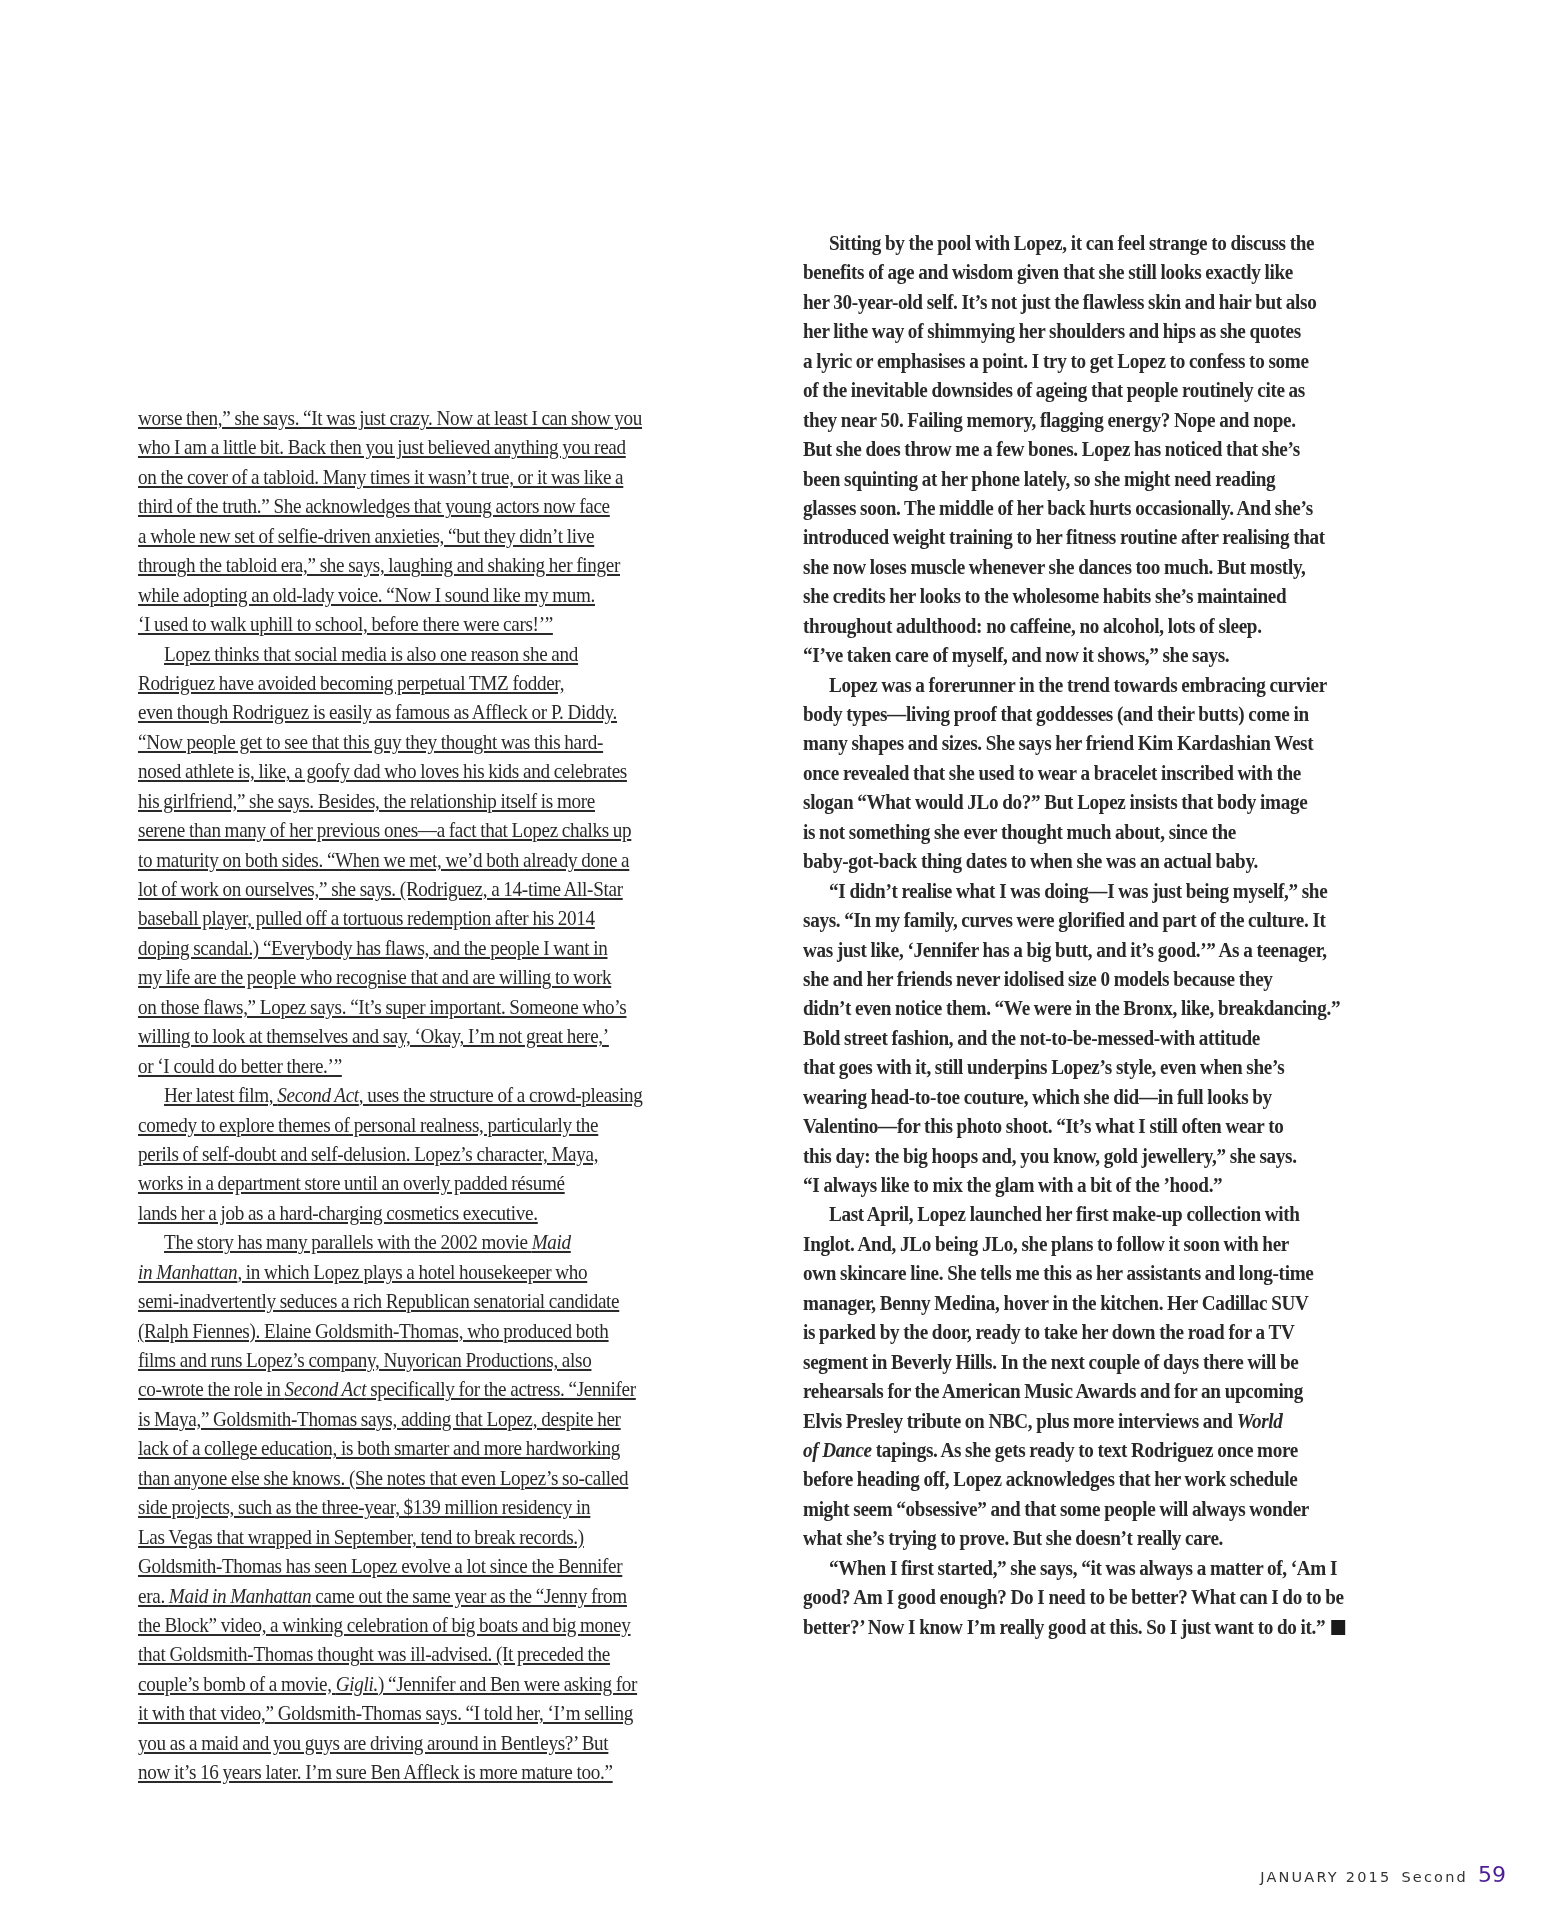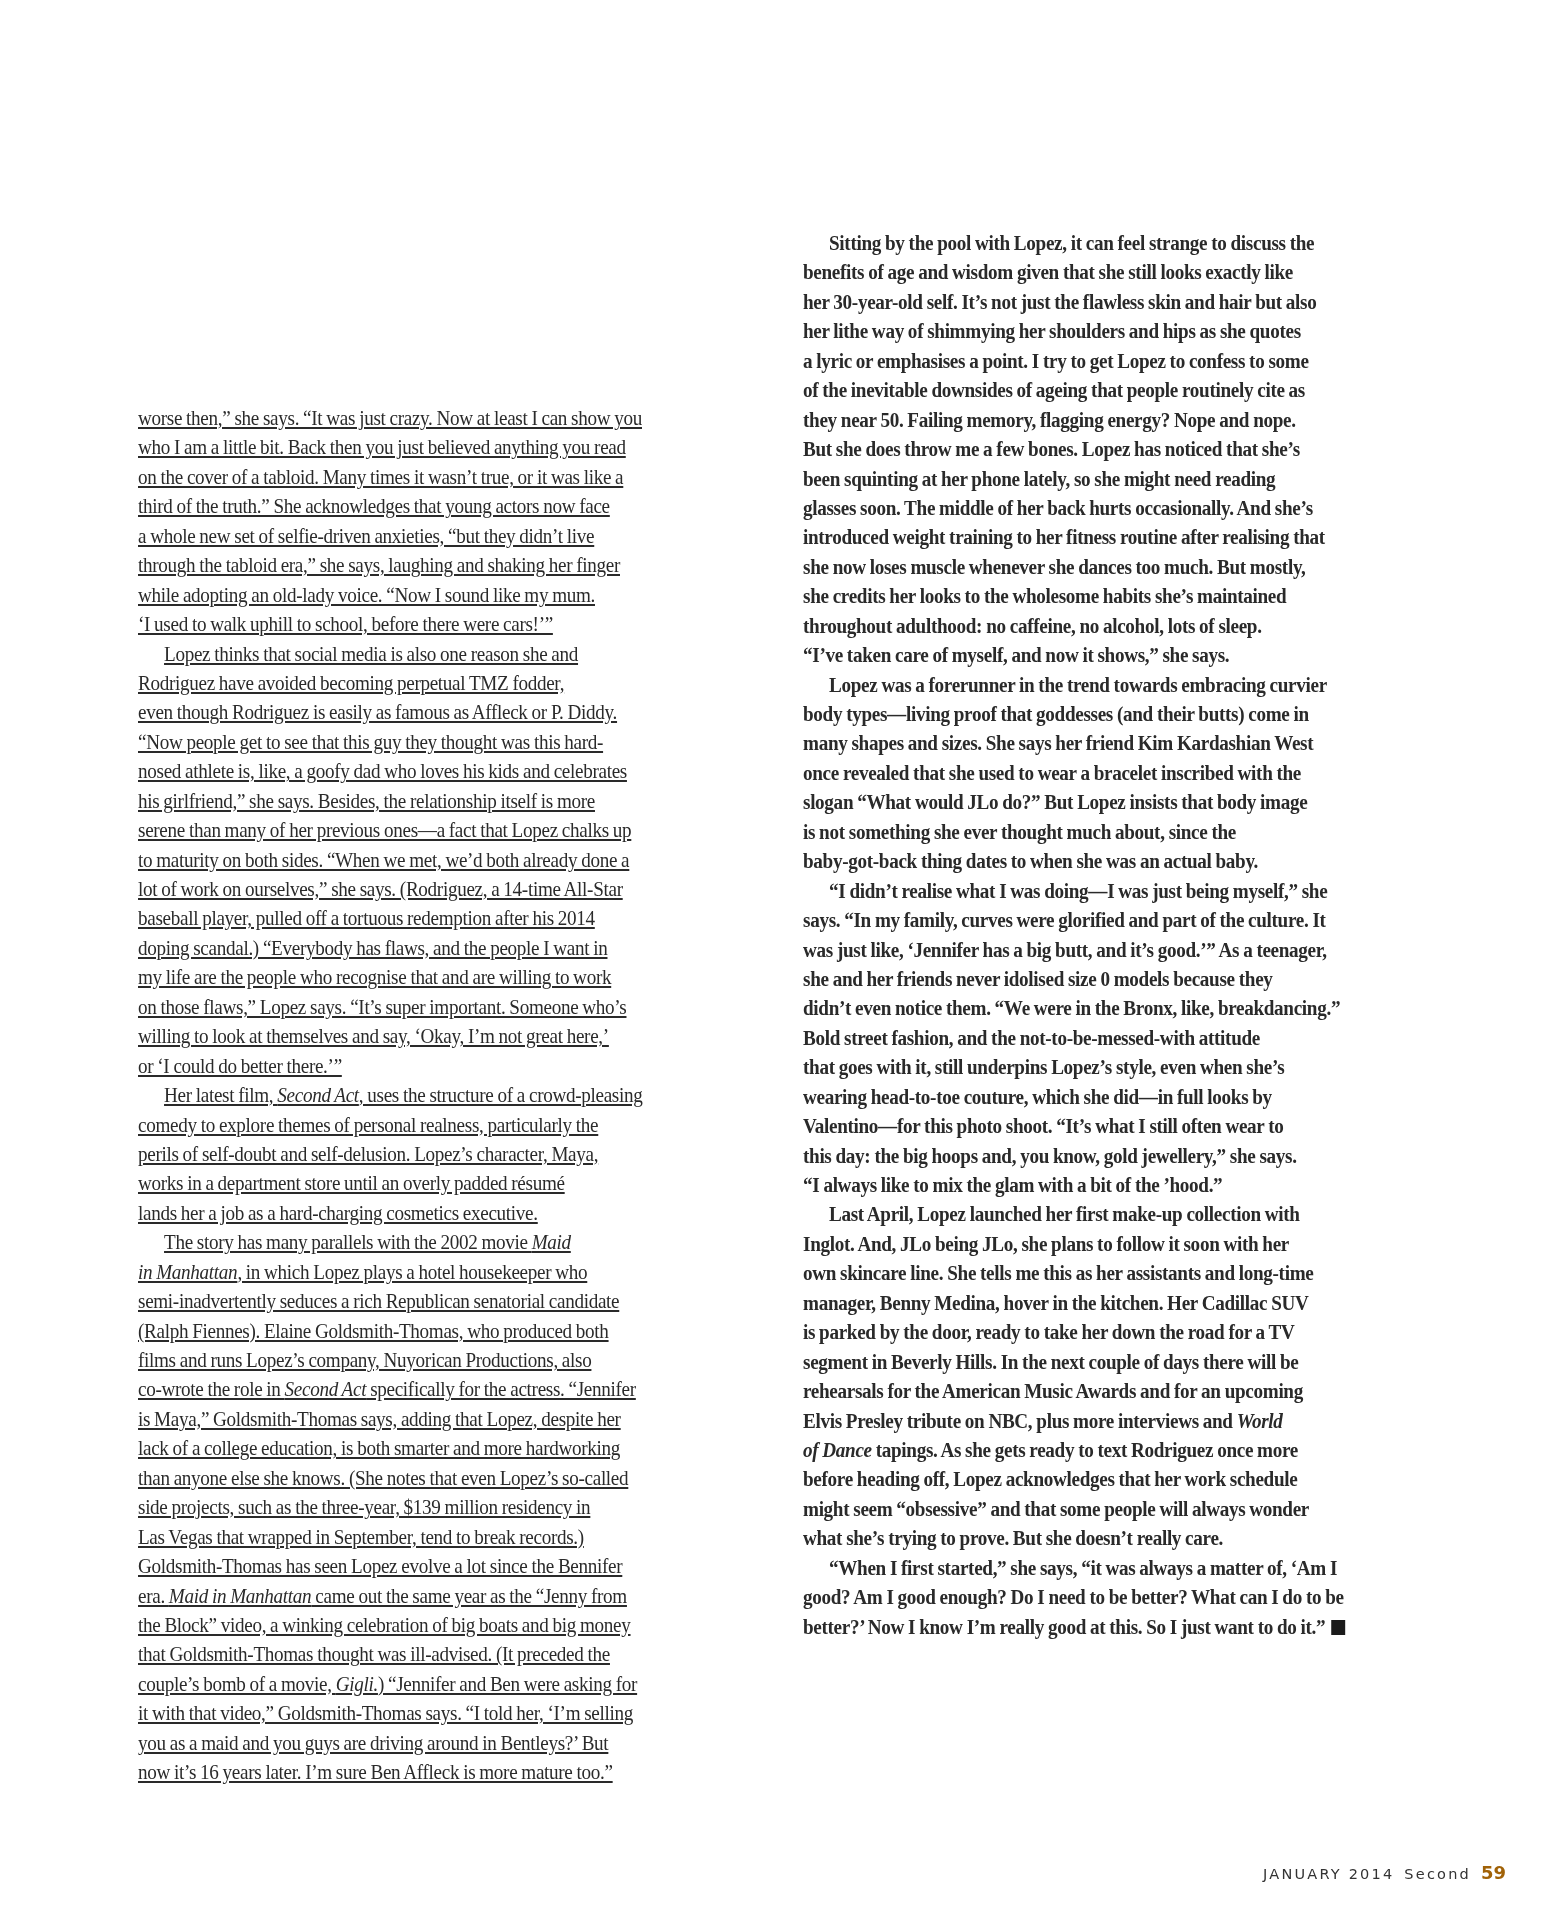--- a/index.html
+++ b/index.html
@@ -22,21 +22,21 @@
   .end-mark {
     display: inline-block; width: 15px; height: 15px; background: #1a1a1a;
     margin-left: 6px; vertical-align: -1px;
   }
   .folio {
     position: absolute; right: 46px; top: 1862px;
     font-family: "DejaVu Sans", "Liberation Sans", sans-serif;
     font-size: 14.5px; letter-spacing: 2.2px; color: #333;
     display: flex; align-items: baseline; gap: 10px;
   }
-  .folio .num { font-weight: bold; font-size: 18px; letter-spacing: 0; color: #a16207; }
+  .folio .num { font-weight: normal; font-size: 22px; letter-spacing: 0; color: #4c1d95; }
 </style>
 </head>
 <body>
 
 <div class="column col-left">
     <div class="line"><span>worse then,” she says. “It was just crazy. Now at least I can show you</span></div>
     <div class="line"><span>who I am a little bit. Back then you just believed anything you read</span></div>
     <div class="line"><span>on the cover of a tabloid. Many times it wasn’t true, or it was like a</span></div>
     <div class="line"><span>third of the truth.” She acknowledges that young actors now face</span></div>
     <div class="line"><span>a whole new set of selfie-driven anxieties, “but they didn’t live</span></div>
@@ -128,16 +128,16 @@
     <div class="line"><em>of Dance</em><span> tapings. As she gets ready to text Rodriguez once more</span></div>
     <div class="line"><span>before heading off, Lopez acknowledges that her work schedule</span></div>
     <div class="line"><span>might seem “obsessive” and that some people will always wonder</span></div>
     <div class="line"><span>what she’s trying to prove. But she doesn’t really care.</span></div>
     <div class="line indent"><span>“When I first started,” she says, “it was always a matter of, ‘Am I</span></div>
     <div class="line"><span>good? Am I good enough? Do I need to be better? What can I do to be</span></div>
     <div class="line"><span>better?’ Now I know I’m really good at this. So I just want to do it.”</span><span class="end-mark"></span></div>
   </div>
 
 <div class="folio">
-  <span>JANUARY 2014</span>
+  <span>JANUARY 2015</span>
   <span>Second</span>
   <span class="num">59</span>
 </div>
 
 </body></html>

